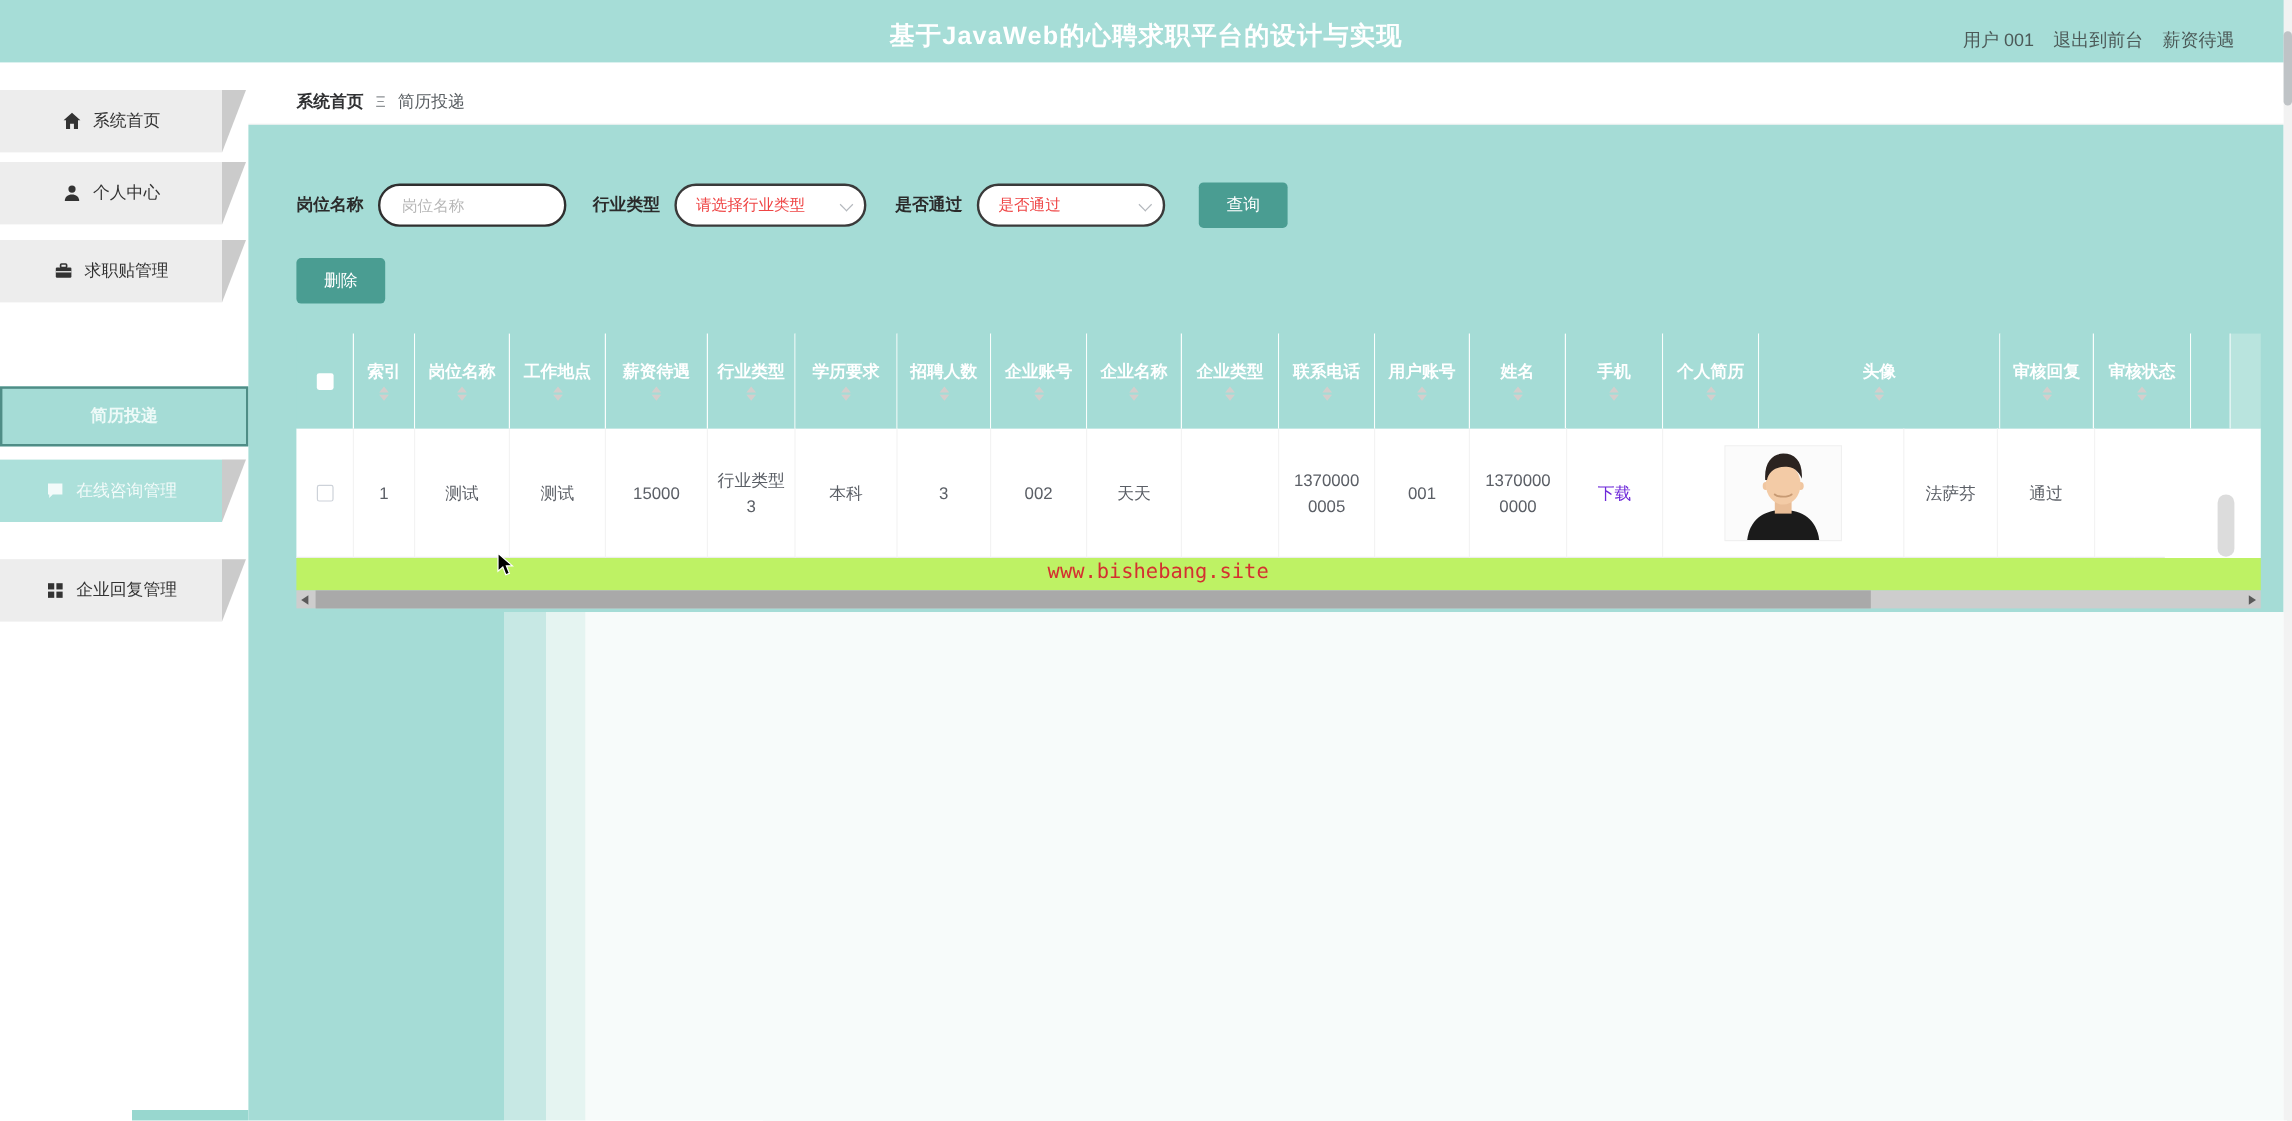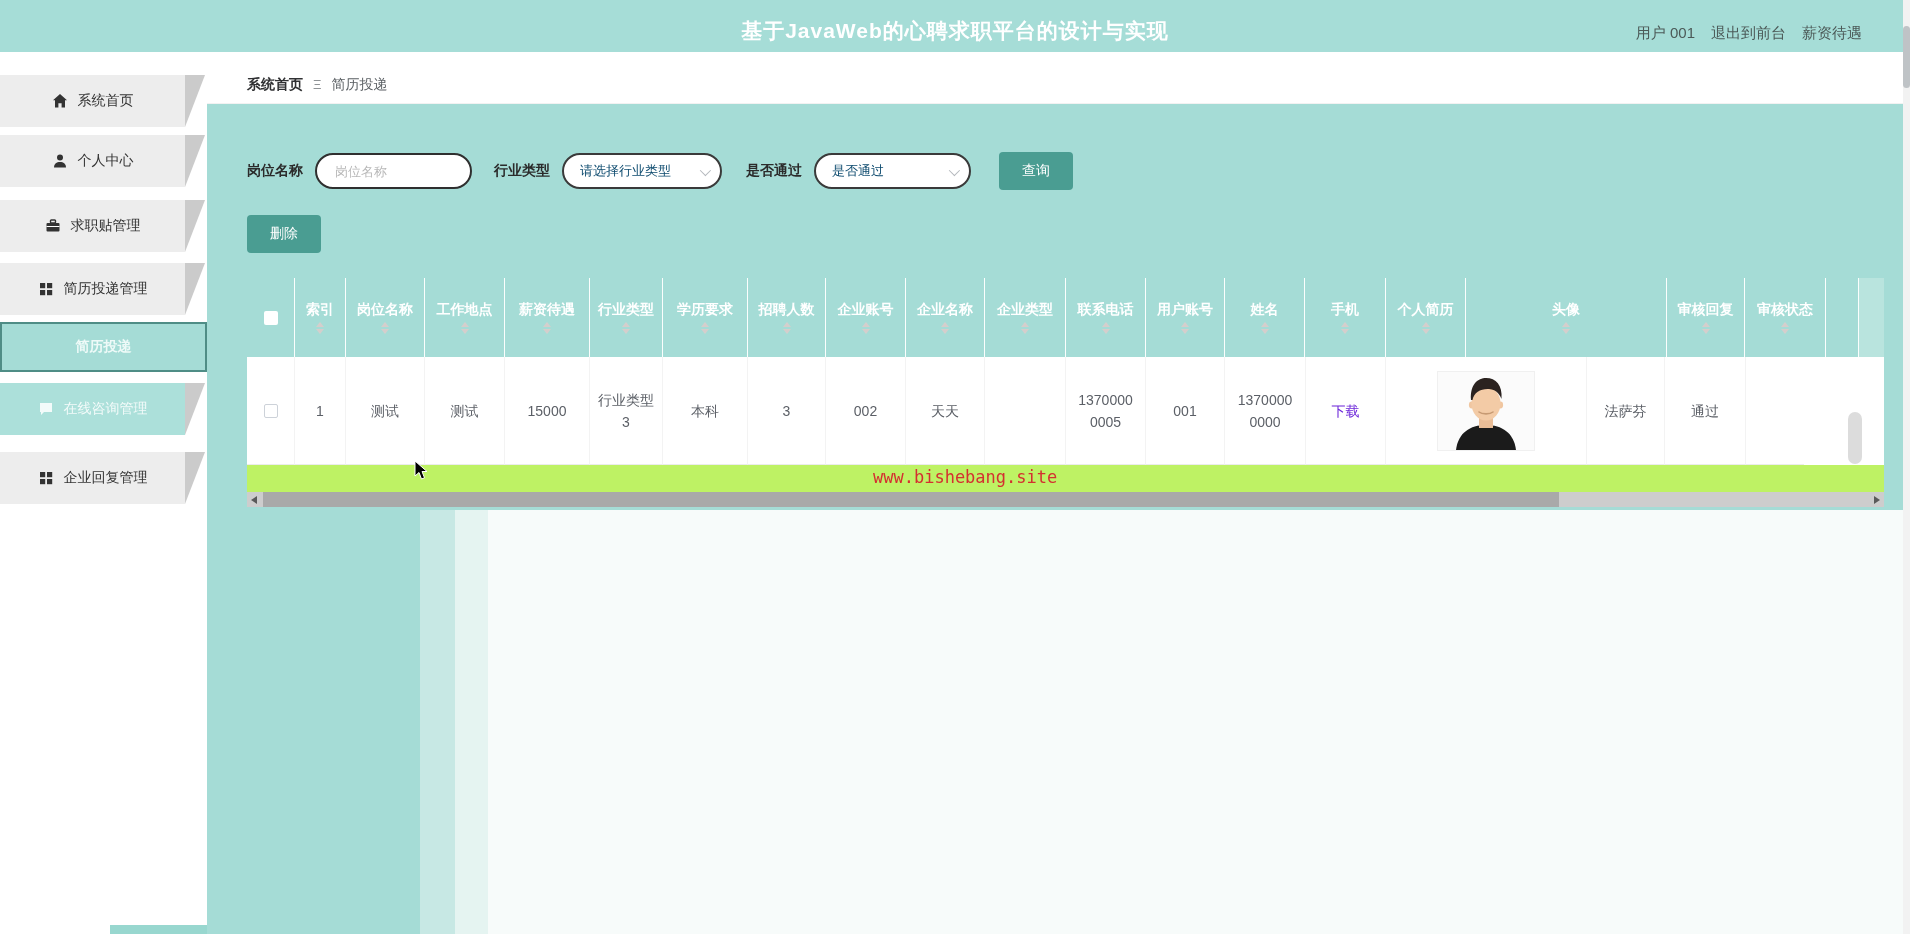--- a/index.html
+++ b/index.html
@@ -48,21 +48,21 @@
   .below-band3 { position:absolute; left:488px; top:510px; width:1415px; height:424px; background:#f7fbfa; }
 
   
   .filters { position:absolute; left:247px; top:152px; height:38px; display:flex; align-items:center; }
   .f-label { font-size:14px; font-weight:bold; color:#2b2b2b; margin-right:12px; }
   .pill-input { width:157px; height:36px; border:2px solid #2f2f2f; border-radius:18px; background:#fff;
                 padding:0 18px; font-size:13px; color:#333; outline:none;
                 font-family:"Liberation Sans",sans-serif; }
   .pill-input::placeholder { color:#b8b8b8; }
   .pill-select { position:relative; height:36px; border:2px solid #3a3a3a; border-radius:18px; background:#fff;
-                 display:flex; align-items:center; padding:0 30px 0 16px; font-size:13px; color:#0c4a6e;
+                 display:flex; align-items:center; padding:0 30px 0 16px; font-size:13px; color:#ef4444;
                  cursor:pointer;font-family:Liberation Serif, serif; }
   .sel1 { width:160px; margin-right:24px; }
   .sel2 { width:157px; margin-right:28px; }
   .chev { position:absolute; right:12px; top:13px; width:8px; height:8px;
           border-right:1.6px solid #b4b8bd; border-bottom:1.6px solid #b4b8bd; transform:rotate(45deg) translateY(-2px); }
   .gap1 { margin-right:22px; }
   .btn { height:38px; background:#4a9d92; color:#fff; font-size:14px; border:none; border-radius:4px;
          cursor:pointer; font-family:"Liberation Sans",sans-serif; }
   .btn-search { width:74px;text-align:center; }
   .btn-delete { position:absolute; left:247px; top:215px; width:74px; height:38px; }
@@ -136,41 +136,31 @@
       <span class="tri"></span>
     </div>
     <div class="side-item" style="top:69px">
       <svg width="16" height="16" viewBox="0 0 16 16">
           <circle cx="8" cy="4.6" r="3" fill="#333"></circle>
           <path d="M2 14.5 C2 10.8 4.6 9 8 9 C11.4 9 14 10.8 14 14.5 Z" fill="#333"></path>
         </svg>
       <span>个人中心</span>
       <span class="tri"></span>
     </div>
-    <div class="side-item" style="top:197px">
-      <svg width="16" height="16" viewBox="0 0 16 16">
-          <rect x="2" y="2" width="5.2" height="5.2" fill="#333"></rect>
-          <rect x="9" y="2" width="5.2" height="5.2" fill="#333"></rect>
-          <rect x="2" y="9" width="5.2" height="5.2" fill="#333"></rect>
-          <rect x="9" y="9" width="5.2" height="5.2" fill="#333"></rect>
-        </svg>
-      <span>简历投递管理</span>
-      <span class="tri"></span>
-    </div>
     <div class="side-item active" style="top:256px">
       <span>简历投递</span>
     </div>
     <div class="side-item faded" style="top:317px">
       <svg width="16" height="16" viewBox="0 0 16 16">
           <path d="M2 2 H14 V11 H6 L3 14 V11 H2 Z" fill="rgba(255,255,255,.85)"></path>
         </svg>
       <span>在线咨询管理</span>
       <span class="tri"></span>
     </div>
-    <div class="side-item" style="top:386px">
+    <div class="side-item" style="top:400px">
       <svg width="16" height="16" viewBox="0 0 16 16">
           <rect x="2" y="2" width="5.2" height="5.2" fill="#333"></rect>
           <rect x="9" y="2" width="5.2" height="5.2" fill="#333"></rect>
           <rect x="2" y="9" width="5.2" height="5.2" fill="#333"></rect>
           <rect x="9" y="9" width="5.2" height="5.2" fill="#333"></rect>
         </svg>
       <span>企业回复管理</span>
       <span class="tri"></span>
     </div>
   </div>

